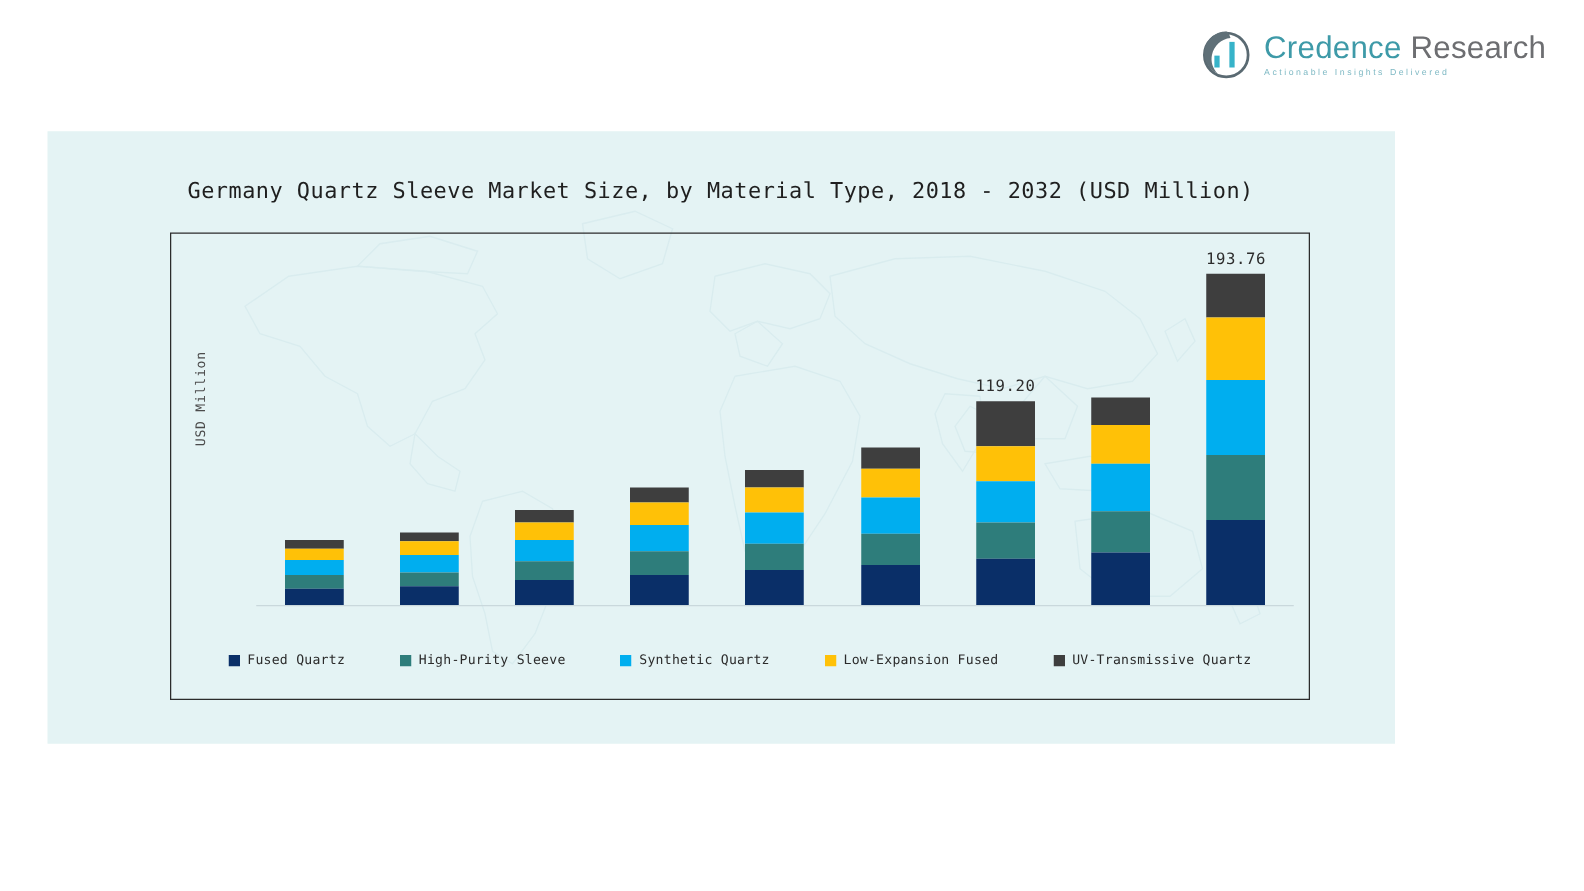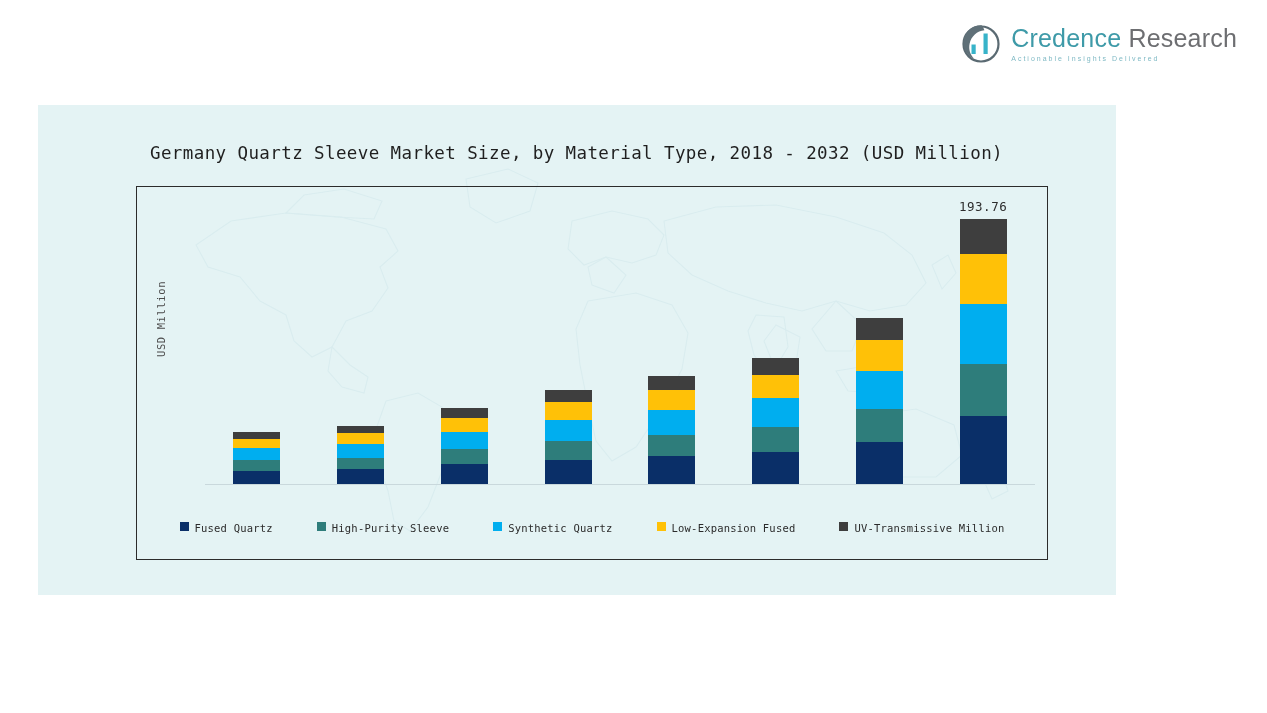--- a/index.html
+++ b/index.html
@@ -188,21 +188,21 @@
     left: 0;
     right: 0;
     top: 335px;
     display: flex;
     justify-content: center;
     align-items: center;
     gap: 44px;
   }
   .legend-item {
     display: flex;
-    align-items: flex-start;
+    align-items: center;
     gap: 6px;
   }
   .legend-swatch {
     width: 9px;
     height: 9px;
     flex: 0 0 9px;
   }
   .legend-label {
     font-size: 10.5px;
     color: #2b2b2b;
@@ -321,20 +321,30 @@
             <div class="bar-stack">
               <div class="seg" style="background: rgb(10, 47, 104); height: 32.2533px;"></div>
               <div class="seg" style="background: rgb(46, 125, 123); height: 24.8733px;"></div>
               <div class="seg" style="background: rgb(0, 174, 239); height: 28.7px;"></div>
               <div class="seg" style="background: rgb(255, 193, 7); height: 23.6433px;"></div>
               <div class="seg" style="background: rgb(62, 62, 62); height: 16.9467px;"></div>
             </div>
           </div>
           <div class="bar-col">
             <div class="bar-stack">
+              <div class="seg" style="background: rgb(10, 47, 104); height: 37.4467px;"></div>
+              <div class="seg" style="background: rgb(46, 125, 123); height: 28.8367px;"></div>
+              <div class="seg" style="background: rgb(0, 174, 239); height: 33.21px;"></div>
+              <div class="seg" style="background: rgb(255, 193, 7); height: 27.47px;"></div>
+              <div class="seg" style="background: rgb(62, 62, 62); height: 35.9433px;"></div>
+            </div>
+            <div class="bar-value">119.20</div>
+          </div>
+          <div class="bar-col">
+            <div class="bar-stack">
               <div class="seg" style="background: rgb(10, 47, 104); height: 42.3667px;"></div>
               <div class="seg" style="background: rgb(46, 125, 123); height: 32.6633px;"></div>
               <div class="seg" style="background: rgb(0, 174, 239); height: 37.5833px;"></div>
               <div class="seg" style="background: rgb(255, 193, 7); height: 31.16px;"></div>
               <div class="seg" style="background: rgb(62, 62, 62); height: 22.14px;"></div>
             </div>
           </div>
           <div class="bar-col">
             <div class="bar-stack">
               <div class="seg" style="background: rgb(10, 47, 104); height: 67.65px;"></div>
@@ -361,18 +371,18 @@
         <div class="legend-item">
           <span class="legend-swatch" style="background: rgb(0, 174, 239);"></span>
           <span class="legend-label">Synthetic Quartz</span>
         </div>
         <div class="legend-item">
           <span class="legend-swatch" style="background: rgb(255, 193, 7);"></span>
           <span class="legend-label">Low-Expansion Fused</span>
         </div>
         <div class="legend-item">
           <span class="legend-swatch" style="background: rgb(62, 62, 62);"></span>
-          <span class="legend-label">UV-Transmissive Million</span>
+          <span class="legend-label">UV-Transmissive Quartz</span>
         </div>
       </div>
   </div>
 
 </div>
 
 </body></html>

